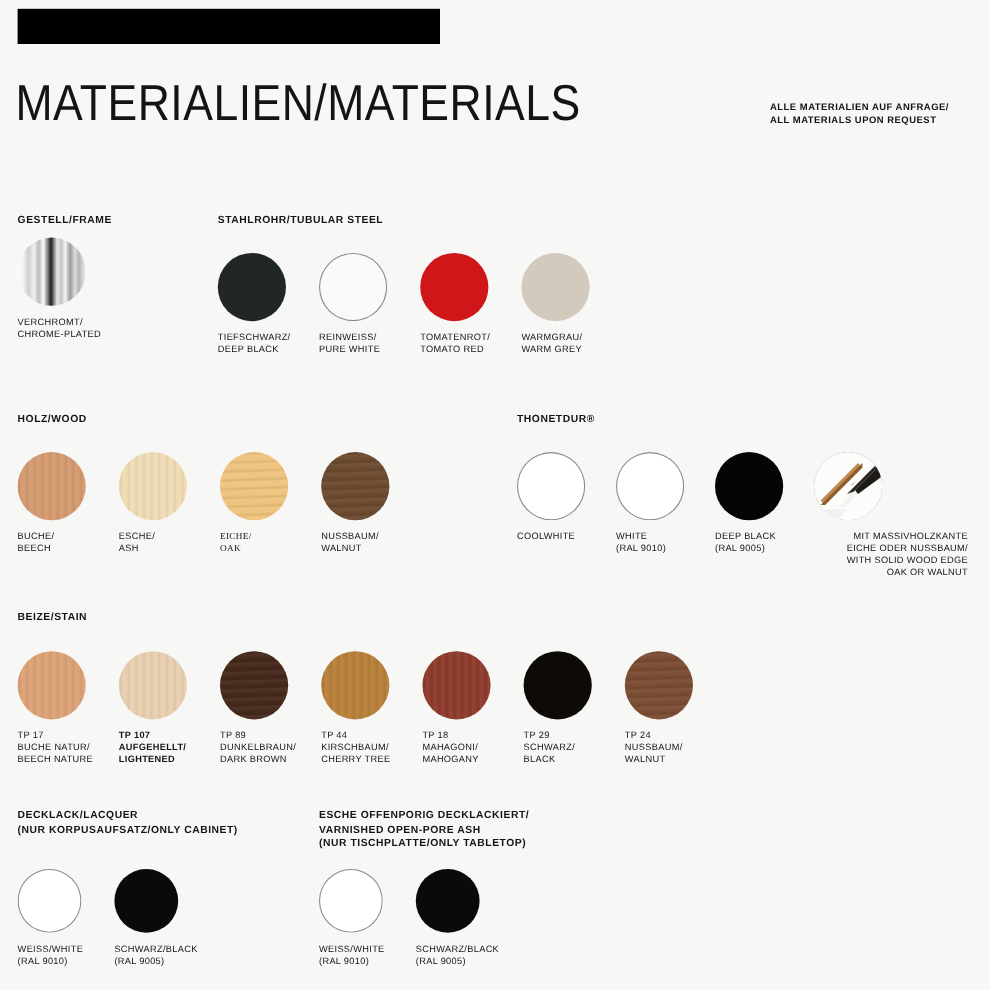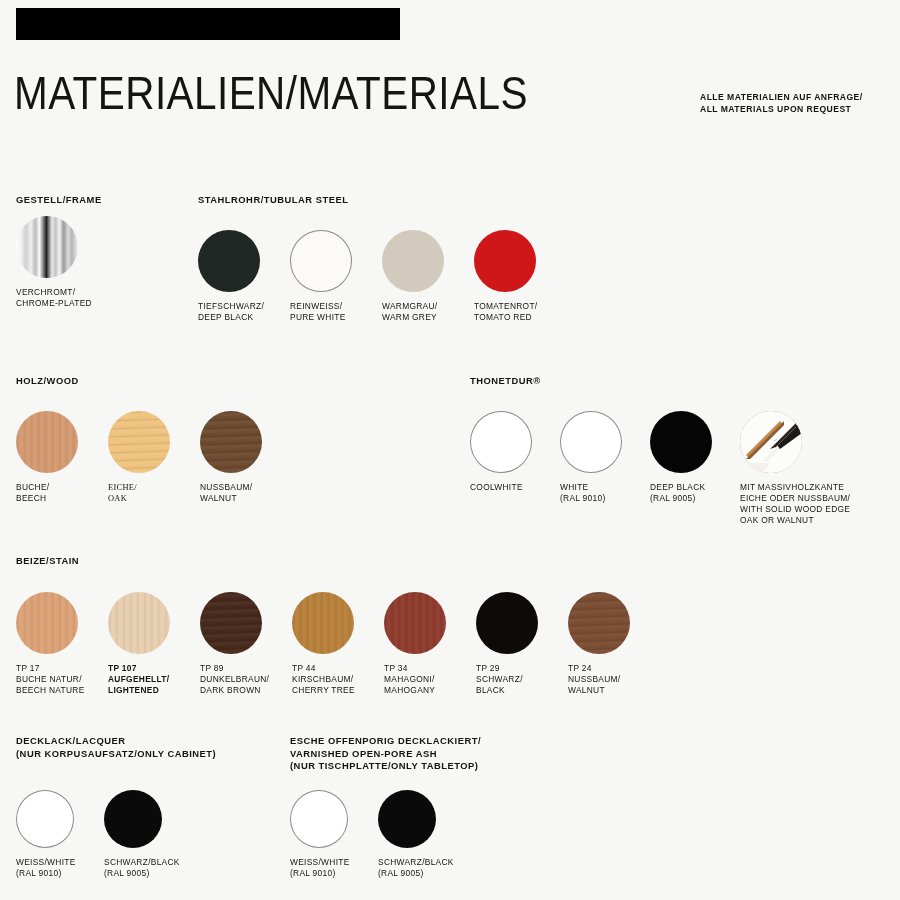--- a/index.html
+++ b/index.html
@@ -152,39 +152,44 @@
     <div class="swatch" style="width:62px;height:62px;background:#212725;"></div>
     <div class="swatch-label">TIEFSCHWARZ/
 DEEP BLACK</div>
   </div>
   <div class="swatch-cell" style="width:92px;">
     <div class="swatch outline" style="width:62px;height:62px;background:#fbfaf8;"></div>
     <div class="swatch-label">REINWEISS/
 PURE WHITE</div>
   </div>
   <div class="swatch-cell" style="width:92px;">
+    <div class="swatch" style="width:62px;height:62px;background:#cf1619;"></div>
+    <div class="swatch-label">TOMATENROT/
+TOMATO RED</div>
+  </div>
+  <div class="swatch-cell" style="width:92px;">
     <div class="swatch" style="width:62px;height:62px;background:#d2cabd;"></div>
     <div class="swatch-label">WARMGRAU/
 WARM GREY</div>
   </div>
-  <div class="swatch-cell" style="width:92px;">
-    <div class="swatch" style="width:62px;height:62px;background:#cf1619;"></div>
-    <div class="swatch-label">TOMATENROT/
-TOMATO RED</div>
-  </div>
 </div>
 
 <div class="section" style="left:16px; top:375px;">
   <div class="section-title">HOLZ/WOOD</div>
 </div>
 <div class="swatch-row" style="left:16px; top:411px;">
   <div class="swatch-cell" style="width:92px;">
     <div class="swatch grain-v" style="width:62px;height:62px;background:#d49a70;"></div>
     <div class="swatch-label">BUCHE/
 BEECH</div>
+  </div>
+  <div class="swatch-cell" style="width:92px;">
+    <div class="swatch grain-v" style="width:62px;height:62px;background:#f0dcb4;"></div>
+    <div class="swatch-label">ESCHE/
+ASH</div>
   </div>
   <div class="swatch-cell" style="width:92px;font-family:Liberation Serif, serif;">
     <div class="swatch grain-h" style="width:62px;height:62px;background:#f0c37e;"></div>
     <div class="swatch-label">EICHE/
 OAK</div>
   </div>
   <div class="swatch-cell" style="width:92px;">
     <div class="swatch grain-h" style="width:62px;height:62px;background:#6b4a2f;"></div>
     <div class="swatch-label">NUSSBAUM/
 WALNUT</div>
@@ -202,21 +207,21 @@
   <div class="swatch-cell" style="width:90px;">
     <div class="swatch outline" style="width:62px;height:62px;background:#ffffff;"></div>
     <div class="swatch-label">WHITE
 (RAL 9010)</div>
   </div>
   <div class="swatch-cell" style="width:90px;">
     <div class="swatch" style="width:62px;height:62px;background:#050505;"></div>
     <div class="swatch-label">DEEP BLACK
 (RAL 9005)</div>
   </div>
-  <div class="swatch-cell" style="width:140px;">
+  <div class="swatch-cell" style="width:140px;text-align:right;">
     <div class="swatch outline edge-photo" style="width:62px;height:62px;">
       <svg width="62" height="62" viewBox="0 0 62 62">
         <rect x="0" y="0" width="62" height="62" fill="#fcfcfb"></rect>
         <polygon points="6,44 40,10 52,10 18,44" fill="#ffffff"></polygon>
         <polygon points="6,44 40,10 44,14 10,48" fill="#c08a50"></polygon>
         <polygon points="6,48 10,48 44,14 44,10" fill="#8d5f2e"></polygon>
         <polygon points="22,50 56,16 62,16 28,50" fill="#f4f3f1"></polygon>
         <polygon points="34,30 62,10 62,22 40,38" fill="#1d1a18"></polygon>
         <polygon points="30,34 50,16 56,16 36,36" fill="#ffffff"></polygon>
         <polygon points="30,38 36,36 56,16 56,12" fill="#2a2522"></polygon>
@@ -253,21 +258,21 @@
 DARK BROWN</div>
   </div>
   <div class="swatch-cell" style="width:92px;">
     <div class="swatch grain-v" style="width:62px;height:62px;background:#b8803a;"></div>
     <div class="swatch-label">TP 44
 KIRSCHBAUM/
 CHERRY TREE</div>
   </div>
   <div class="swatch-cell" style="width:92px;">
     <div class="swatch grain-v" style="width:62px;height:62px;background:#8e3b2c;"></div>
-    <div class="swatch-label">TP 34
+    <div class="swatch-label">TP 18
 MAHAGONI/
 MAHOGANY</div>
   </div>
   <div class="swatch-cell" style="width:92px;">
     <div class="swatch" style="width:62px;height:62px;background:#0d0a08;"></div>
     <div class="swatch-label">TP 29
 SCHWARZ/
 BLACK</div>
   </div>
   <div class="swatch-cell" style="width:92px;">

